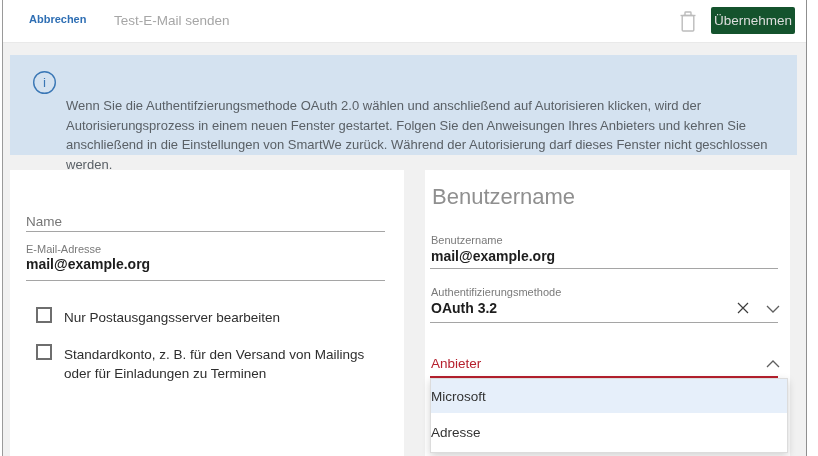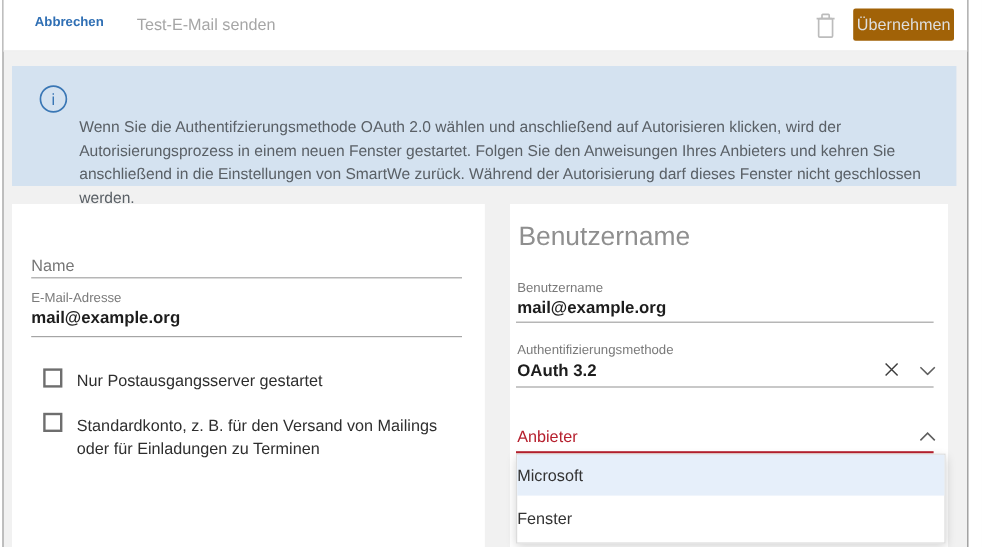--- a/index.html
+++ b/index.html
@@ -11,21 +11,21 @@
   
   .toolbar { position:absolute; left:0; top:0; right:0; height:43px; background:#fff;
              border-bottom:1px solid #e9e9e9; }
   .tb-cancel { position:absolute; left:26px; top:13px; font-size:11px; font-weight:600;
                color:#2f6fb4; cursor:pointer; }
   .tb-test { position:absolute; left:111px; top:13px; font-size:13.5px; color:#a6a6a6; }
   .tb-title { position:absolute; left:50%; top:11px; transform:translateX(-50%);
               font-size:17px; color:#4f4f4f; white-space:nowrap; }
   .tb-trash { position:absolute; right:107px; top:9px; width:22px; height:25px; }
   .tb-apply { position:absolute; right:11px; top:7px; width:84px; height:27px;
-              background:#a16207; color:#dedede; border:none; font-size:13.5px;
+              background:#14532d; color:#dedede; border:none; font-size:13.5px;
               font-family:inherit; border-radius:2px; }
 
   
   .infobox { position:absolute; left:7px; right:9px; top:55px; height:100px; background:#d4e2f0; }
   .info-icon { position:absolute; left:22px; top:15px; }
   .info-title { position:absolute; left:56px; top:11px; font-size:19px; color:#404040; }
   .info-body { position:absolute; left:56px; top:41px; width:726px; font-size:13px;
                line-height:19.5px; color:#5a6066; }
 
   
@@ -90,21 +90,21 @@
 
   <div class="panel panel-left">
     <span class="flabel-rest" style="left:16px; top:44px;">Name</span>
     <div class="fline" style="left:16px; top:61px; width:359px;"></div>
 
     <span class="flabel-small" style="left:16px; top:73px;">E-Mail-Adresse</span>
     <span class="fvalue" style="left:16px; top:86px;">mail@example.org</span>
     <div class="fline" style="left:16px; top:110px; width:359px;"></div>
 
     <div class="cb-box" style="left:26px; top:137px;"></div>
-    <span class="cb-label" style="left:54px; top:138px; width:300px;">Nur Postausgangsserver gestartet</span>
+    <span class="cb-label" style="left:54px; top:138px; width:300px;">Nur Postausgangsserver bearbeiten</span>
 
     <div class="cb-box" style="left:26px; top:174px;"></div>
     <span class="cb-label" style="left:54px; top:175px; width:322px;">Standardkonto, z. B. für den Versand von Mailings oder für Einladungen zu Terminen</span>
   </div>
 
   <div class="panel panel-right">
     <div class="section-title">Benutzername</div>
 
     <span class="flabel-small" style="left:6px; top:64px;">Benutzername</span>
     <span class="fvalue" style="left:6px; top:78px;">mail@example.org</span>
@@ -128,18 +128,18 @@
     <span class="icon-btn" style="left:341px; top:190px;">
       <svg width="14" height="8" viewBox="0 0 14 8">
         <path d="M1 7 L7 1 L13 7" fill="none" stroke="#5f5f5f" stroke-width="1.3"></path>
       </svg>
     </span>
     <div class="fline redline" style="left:5px; top:206px; width:348px;"></div>
   </div>
 
   <div class="dropdown">
     <div class="dd-row hl">Microsoft</div>
-    <div class="dd-row plain">Fenster</div>
+    <div class="dd-row plain">Adresse</div>
   </div>
 
 </div>
 
 <div class="right-gutter"></div>
 
 </body></html>

